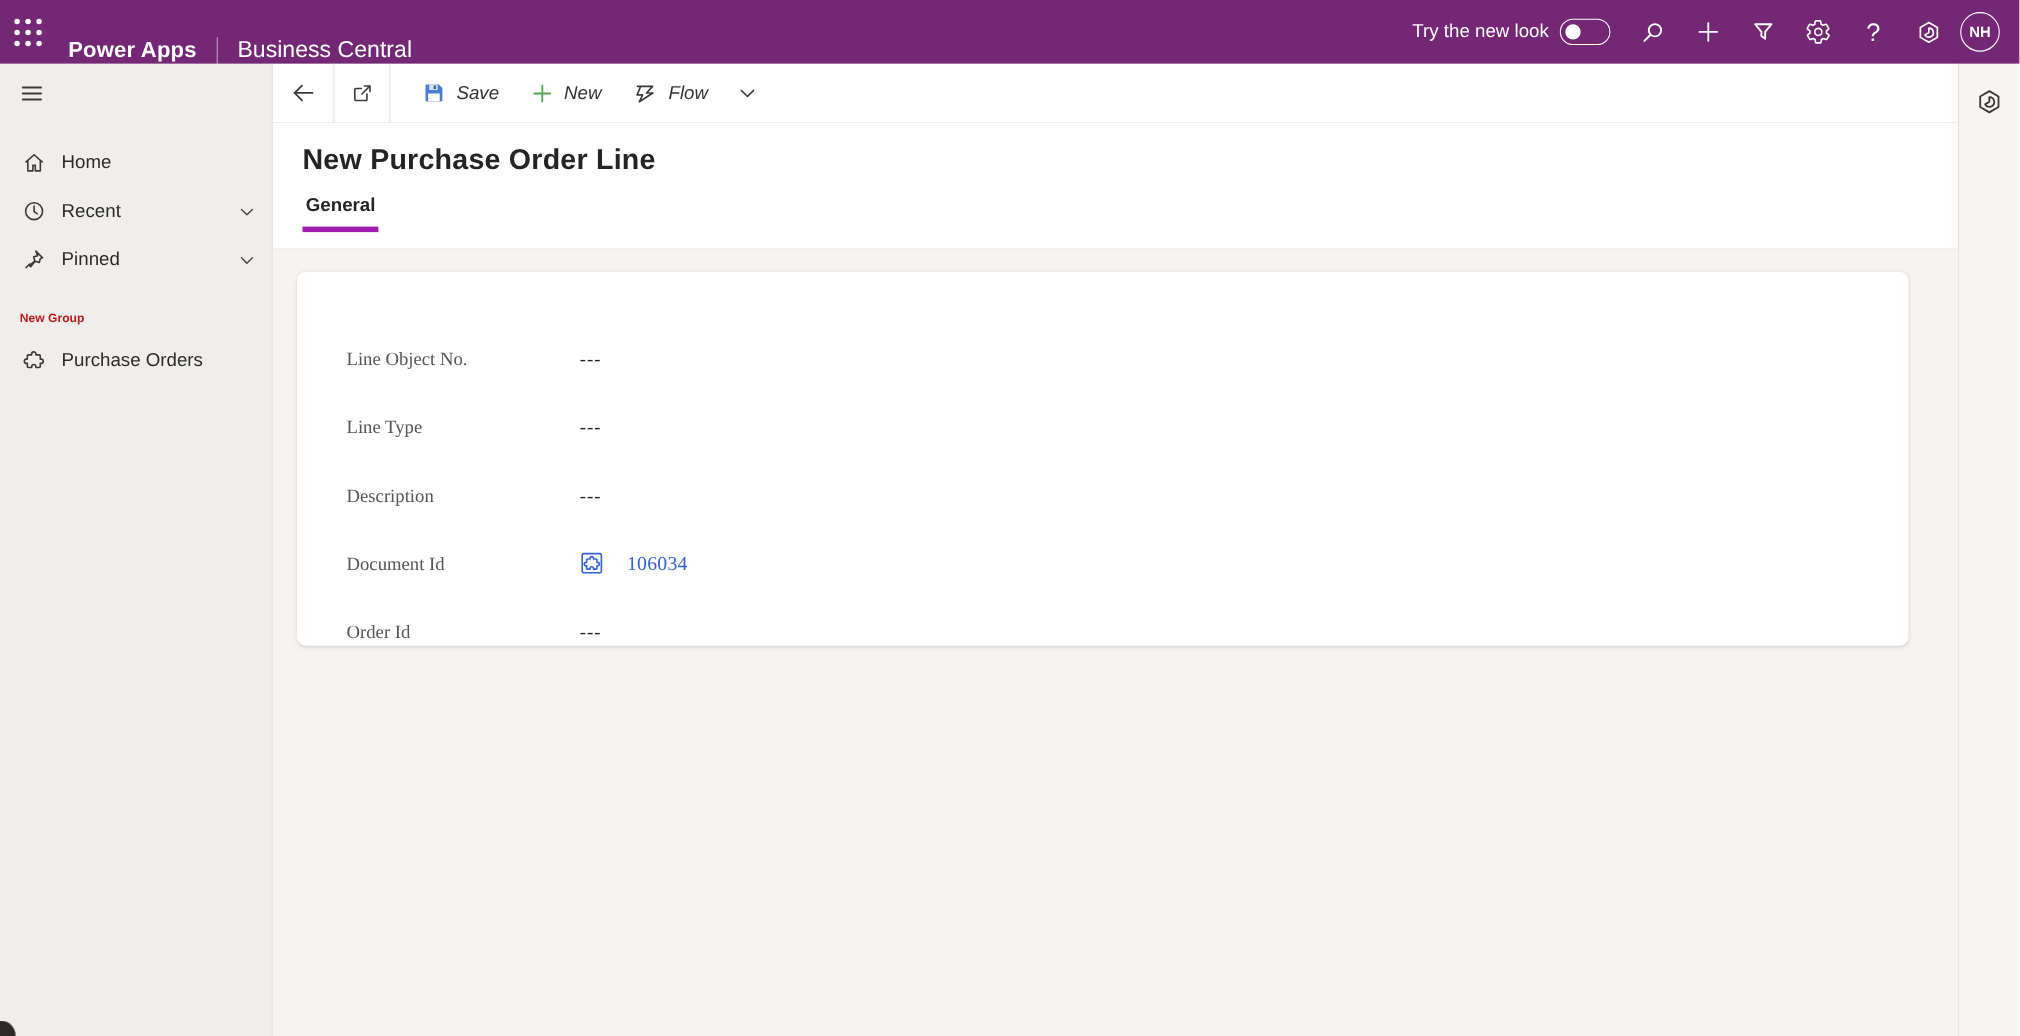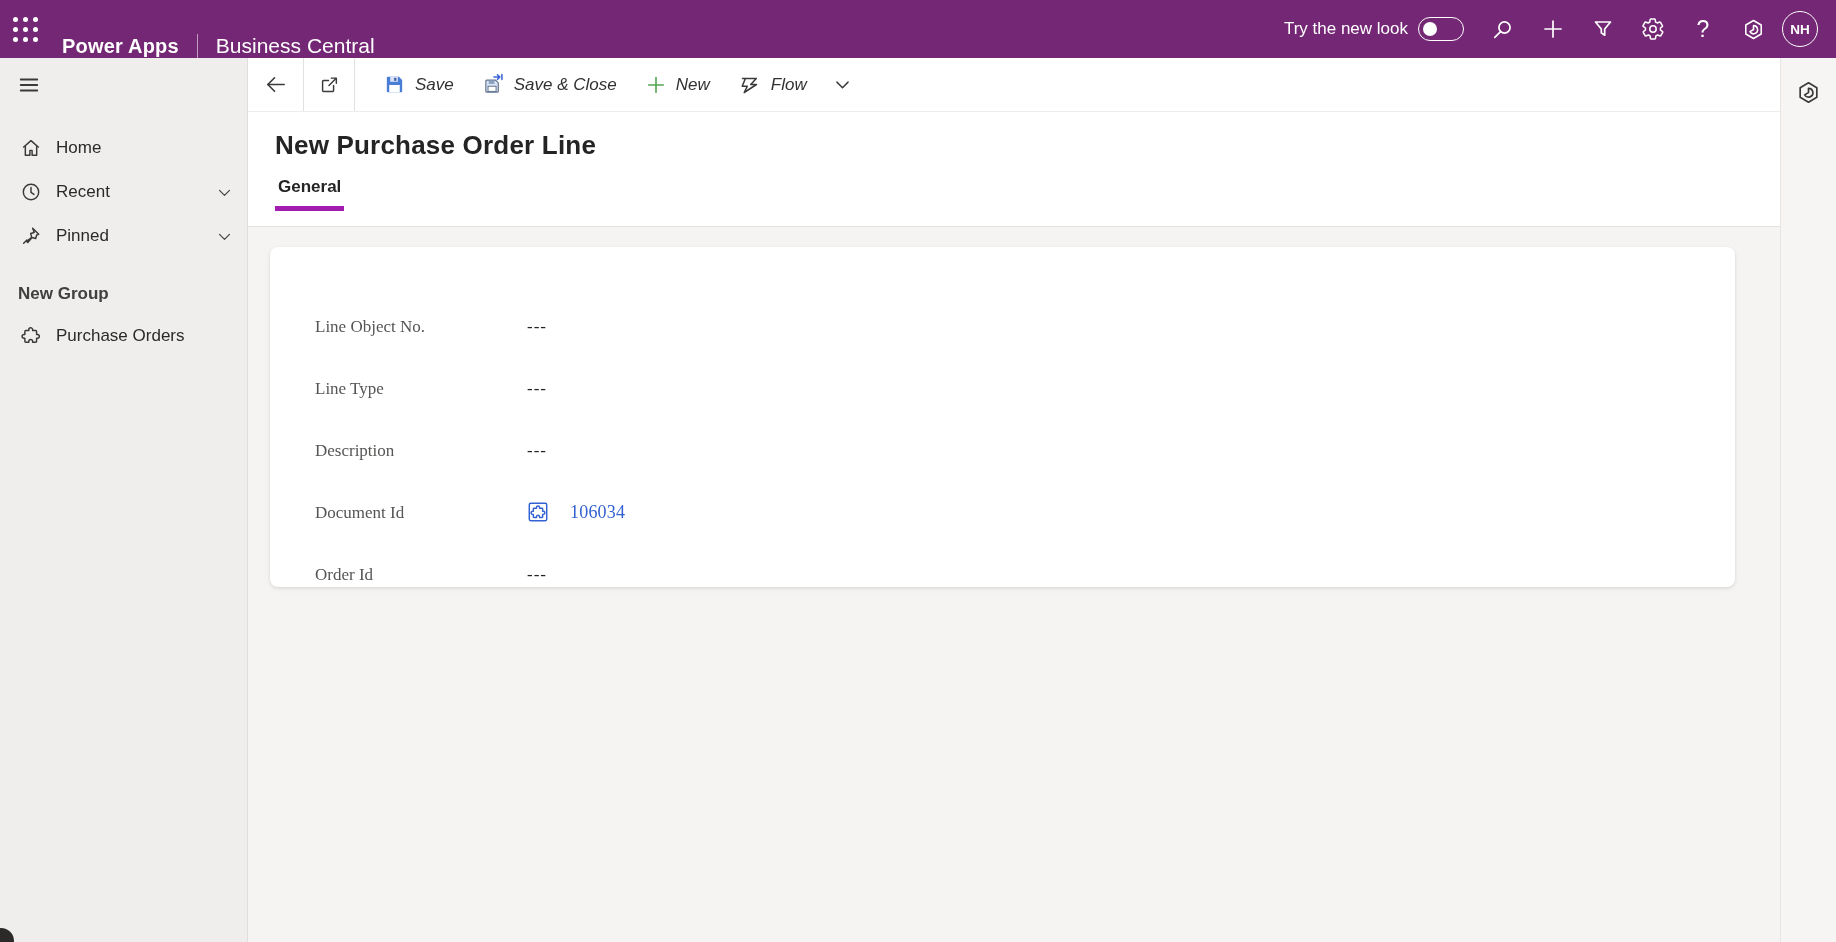--- a/index.html
+++ b/index.html
@@ -30,21 +30,21 @@
   
   .body-row { display:flex; height:884px; }
 
   
   .sidebar { width:248px; background:#efeeed; border-right:1px solid #e0dedc; flex:none;
     display:flex; flex-direction:column; }
   .hamburger-btn { width:56px; height:54px; display:flex; align-items:center; padding-left:18px; cursor:pointer; }
   .nav-item { height:44px; display:flex; align-items:center; padding:0 14px 0 20px; cursor:pointer; font-size:17px; color:#2b2a29; }
   .nav-item .nav-icon { width:22px; height:22px; margin-right:14px; flex:none; color:#3b3a39; }
   .nav-item .chev { margin-left:auto; color:#484644; }
-  .nav-group-label { font-size:17px; font-weight:bold; color:#404040; padding:26px 0 10px 18px; }
+  .nav-group-label { font-size:11px; font-weight:bold; color:#b91c1c; padding:26px 0 10px 18px; }
 
   
   .main-col { flex:1; display:flex; flex-direction:column; min-width:0; }
 
   
   .toolbar { height:54px; background:#fff; border-bottom:1px solid #ececeb; display:flex; align-items:stretch; flex:none; }
   .tb-divider { width:1px; background:#e3e1df; }
   .tb-navbtn { width:55px; display:flex; align-items:center; justify-content:center; cursor:pointer; color:#3b3a39; }
   .tb-actions { display:flex; align-items:center; padding-left:14px; }
   .tb-btn { display:flex; align-items:center; gap:9px; padding:0 14px; height:100%; cursor:pointer;
@@ -217,29 +217,20 @@
         <div class="tb-btn">
           <svg width="23" height="23" viewBox="0 0 24 24">
             <path d="M4 5a1 1 0 0 1 1-1h11.6L20 7.4V19a1 1 0 0 1-1 1H5a1 1 0 0 1-1-1z" fill="#4a7dd6"></path>
             <rect x="7.5" y="4" width="8" height="5.2" fill="#d7e2f6"></rect>
             <rect x="11.7" y="5" width="2.2" height="3.2" fill="#39589c"></rect>
             <rect x="6.5" y="12.5" width="11" height="7.5" fill="#ffffff"></rect>
           </svg>
           <span>Save</span>
         </div>
 
-        <div class="tb-btn">
-          <svg width="23" height="23" viewBox="0 0 24 24">
-            <path d="M4 8.5a1 1 0 0 1 1-1h9.1L17 10.3V19a1 1 0 0 1-1 1H5a1 1 0 0 1-1-1z" fill="#dbe4f5" stroke="#5f718c" stroke-width="1.2"></path>
-            <rect x="7" y="8" width="6" height="3.4" fill="#8da2c0"></rect>
-            <rect x="6.3" y="13.8" width="8.4" height="5.4" fill="#ffffff" stroke="#5f718c" stroke-width="1"></rect>
-            <path d="M12.5 4.2h6.2M18.7 4.2l-2.6-2.4M18.7 4.2l-2.6 2.4M20.8 1.6v5.2" stroke="#3b63d3" stroke-width="1.6" fill="none" stroke-linecap="round" stroke-linejoin="round"></path>
-          </svg>
-          <span>Save &amp; Close</span>
-        </div>
 
         <div class="tb-btn">
           <svg width="22" height="22" viewBox="0 0 24 24" fill="none" stroke="#55a552" stroke-width="1.8" stroke-linecap="round">
             <path d="M12 4v16M4 12h16"></path>
           </svg>
           <span>New</span>
         </div>
 
         <div class="tb-btn">
           <svg width="24" height="24" viewBox="0 0 24 24" fill="none" stroke="#3b3a39" stroke-width="1.5" stroke-linejoin="round">

